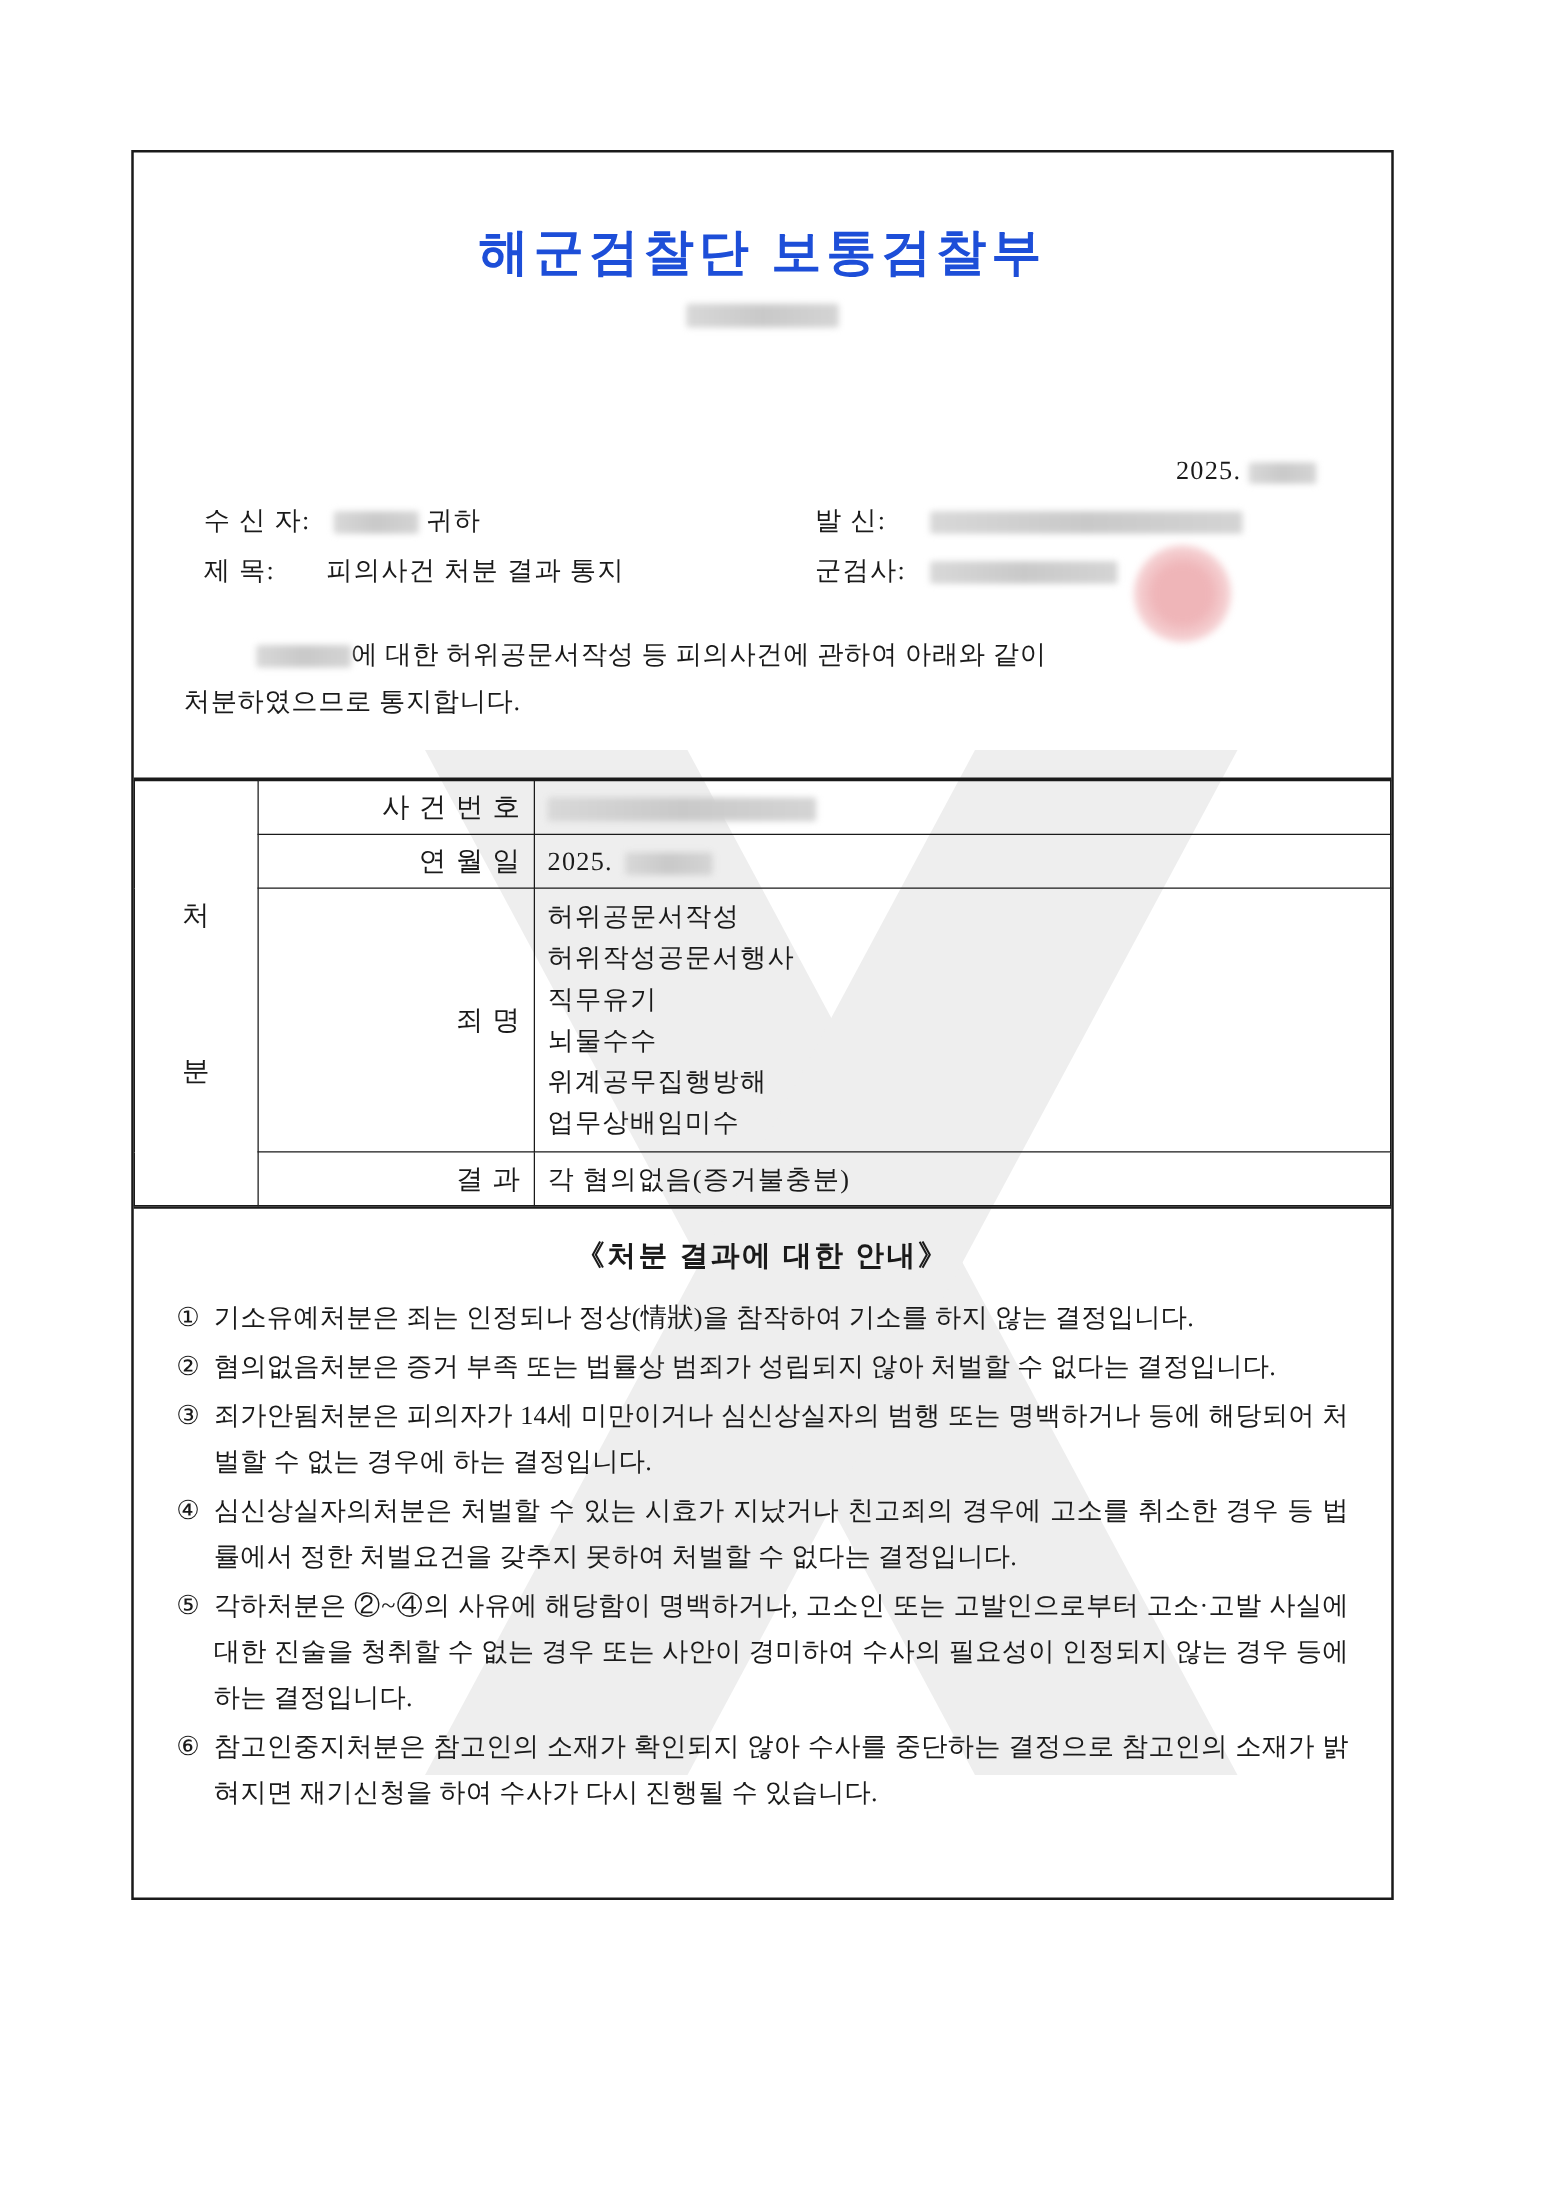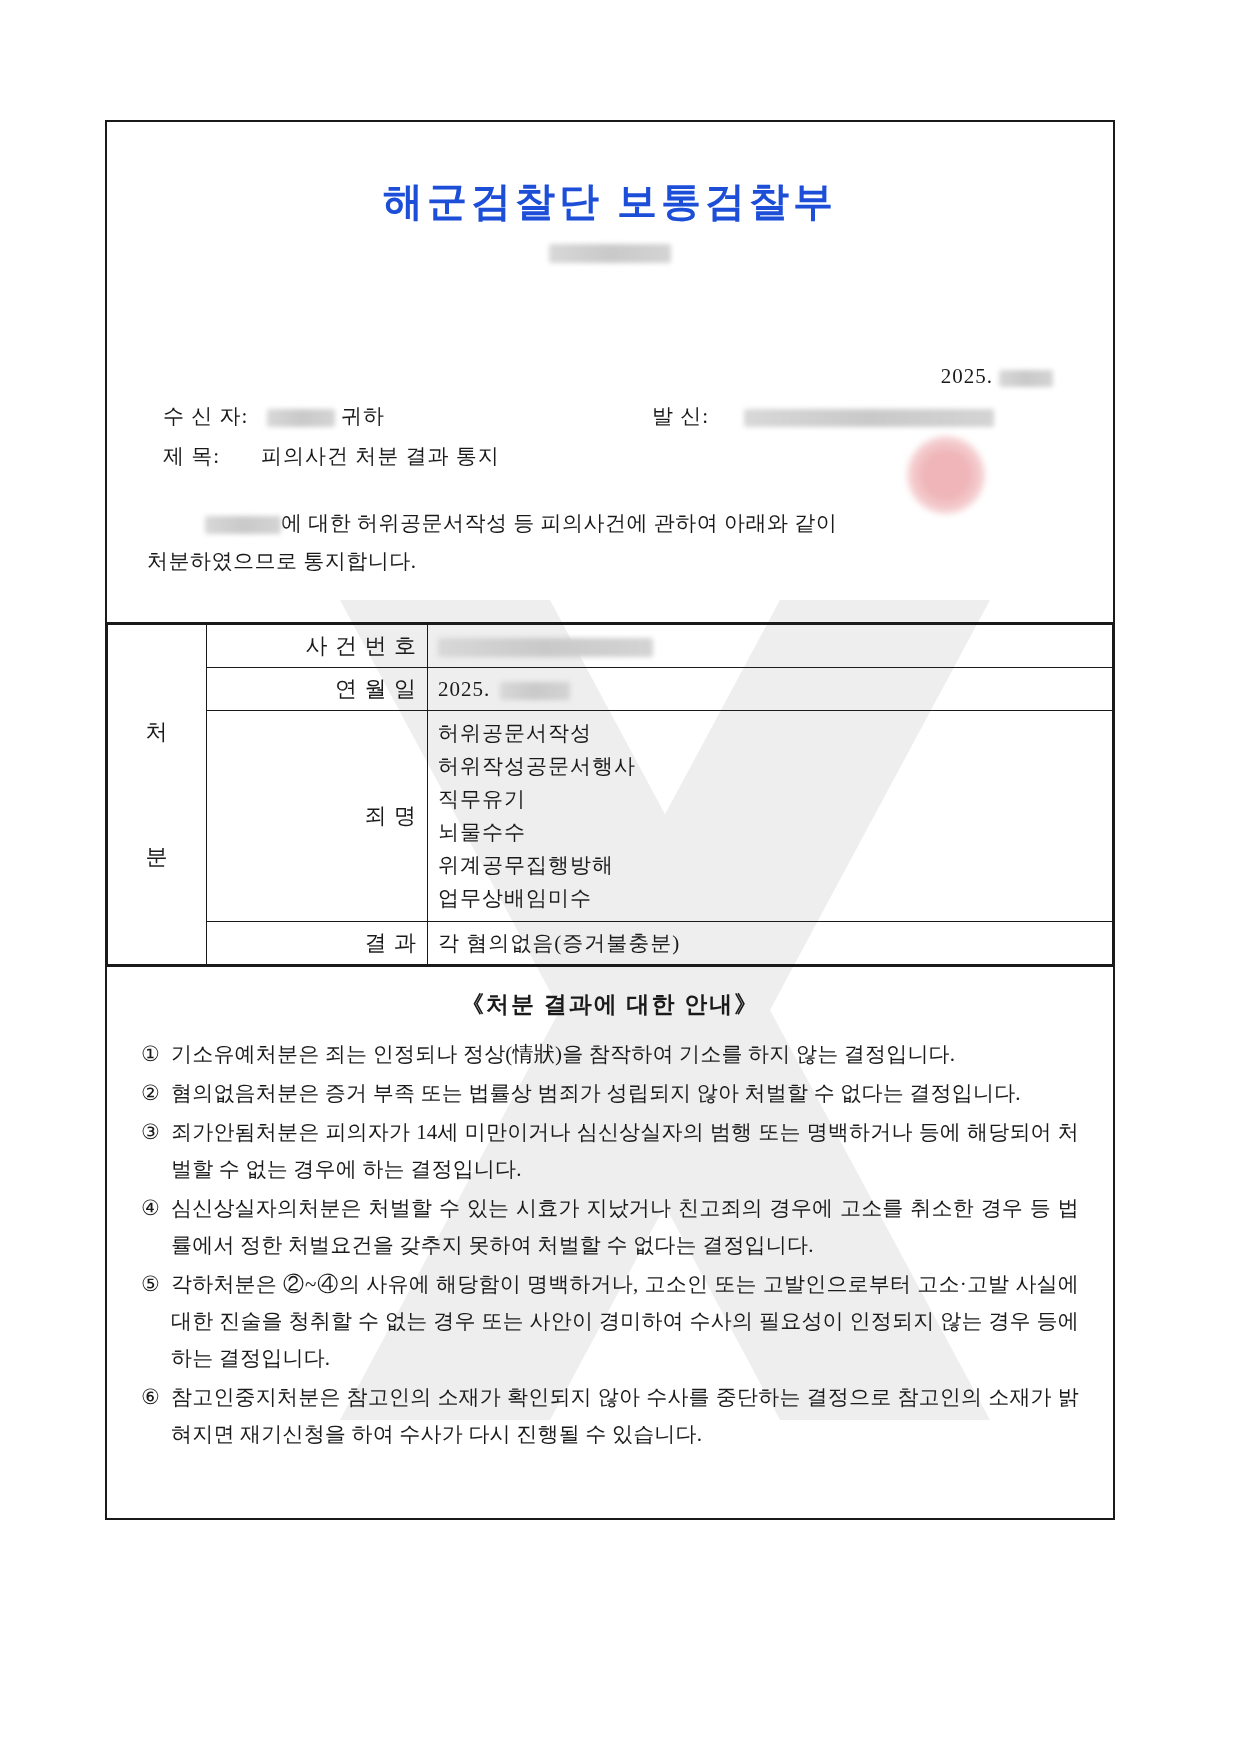--- a/index.html
+++ b/index.html
@@ -232,20 +232,23 @@
         <span class="lbl">수 신 자:</span><span class="redact">&nbsp;</span><span>귀하</span>
       </div>
       <div>
         <span class="lbl">제    목:</span><span>피의사건 처분 결과 통지</span>
       </div>
     </div>
 
     <div class="meta-right">
       <div>
         <span class="lbl">발  신:</span><span class="redact sender">&nbsp;</span>
+      </div>
+      <div>
+        <span class="lbl">군검사:</span><span class="redact prosecutor">&nbsp;</span>
       </div>
     </div>
 
     <div class="stamp"></div>
 
     <div class="intro">
       <span class="indent"></span><span class="redact">&nbsp;</span><span>에 대한  허위공문서작성  등  피의사건에  관하여  아래와  같이</span><br>
       <span>처분하였으므로 통지합니다.</span>
     </div>
   </div>

